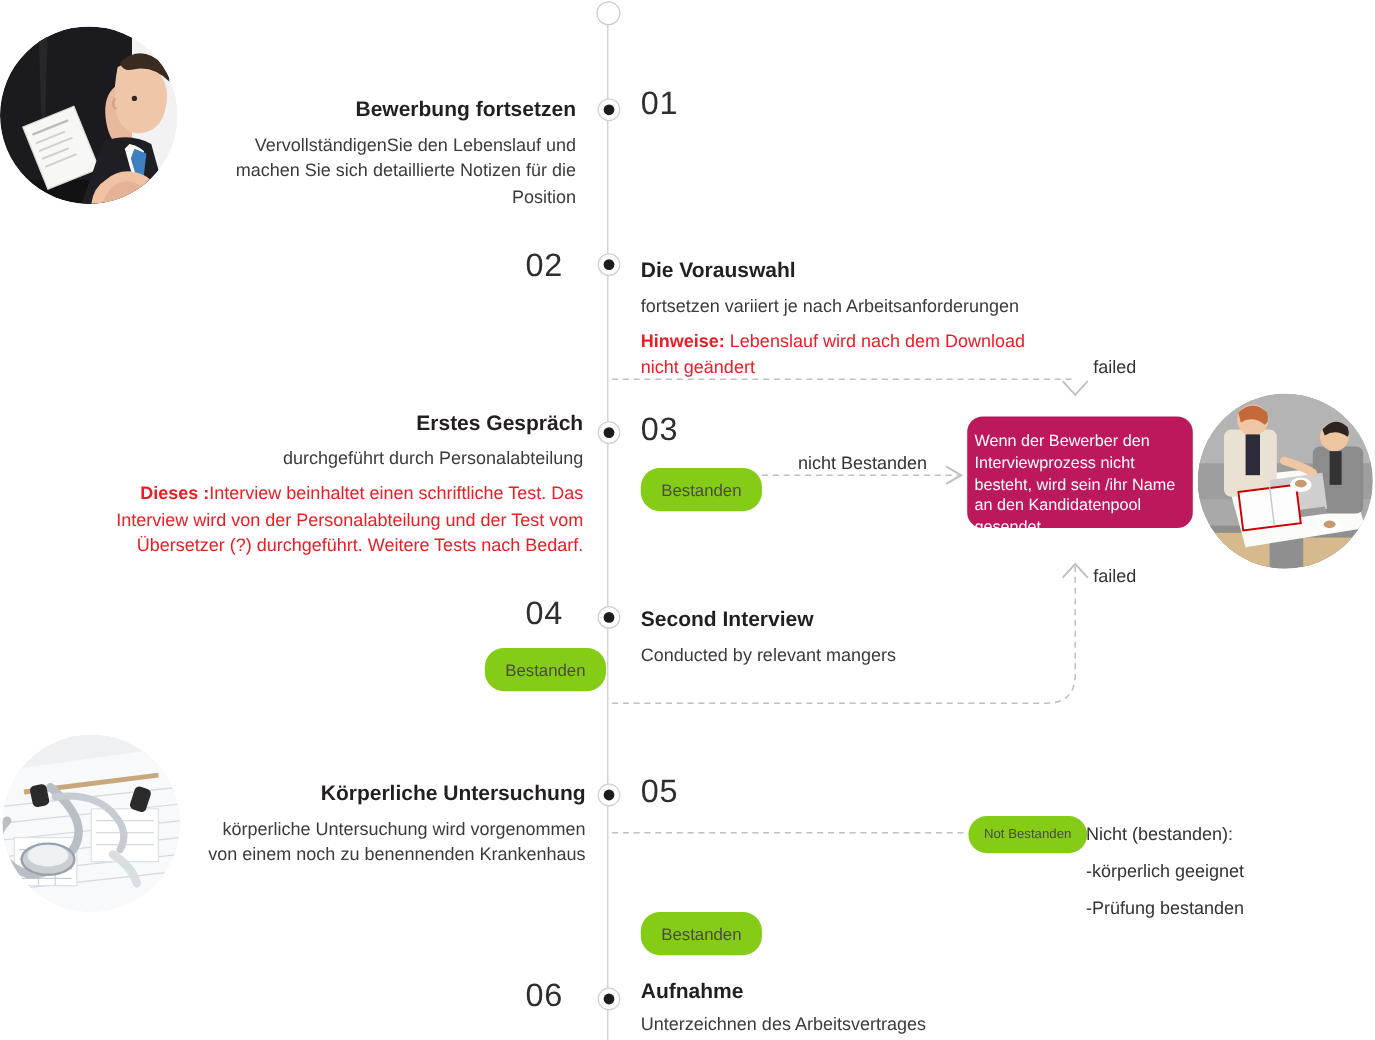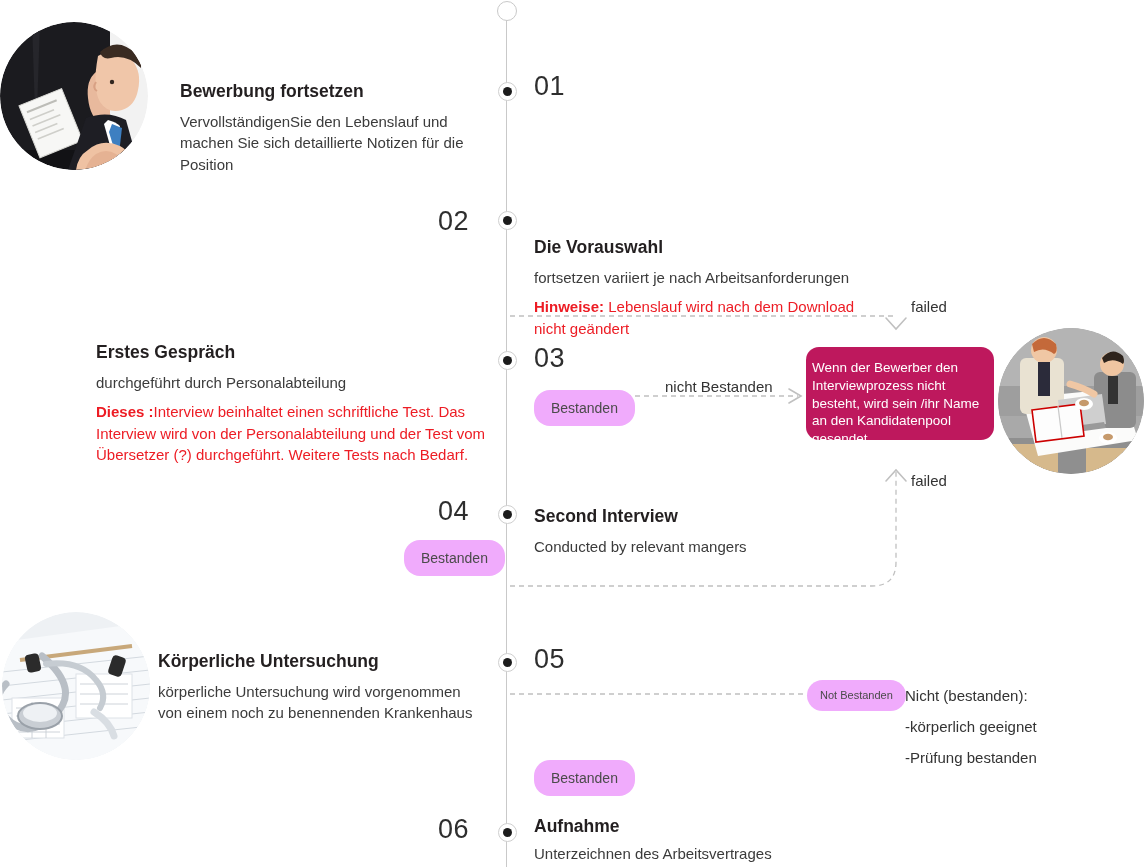--- a/index.html
+++ b/index.html
@@ -89,27 +89,27 @@
     margin-top: 9px;
   }
   .blk .body.tight { margin-top: 6px; }
   .blk .note {
     font-size: 15px;
     color: #ed1c24;
     line-height: 1.42;
     margin-top: 8px;
   }
   .blk .note b { font-weight: bold; }
-  .right-align { }
+  .right-align { text-align: right; }
   .left-align { text-align: left; }
 
   
   .badge {
     position: absolute;
-    background: #f0abfc;
+    background: #84cc16;
     border-radius: 16px;
     color: #4a4a4a;
     font-size: 14px;
     line-height: 1;
     padding: 11px 17px;
     white-space: nowrap;
   }
   .badge.small { font-size: 11px; padding: 10px 13px; }
 
   
@@ -307,21 +307,21 @@
     </svg>
   </div>
 
   <div class="step-num" style="left:534px; top:73px;">01</div>
   <div class="blk right-align" style="left:180px; top:81px; width:300px;">
     <div class="title">Bewerbung fortsetzen</div>
     <div class="body">VervollständigenSie den Lebenslauf und machen Sie sich detaillierte Notizen für die Position</div>
   </div>
 
   <div class="step-num" style="left:438px; top:208px;">02</div>
-  <div class="blk left-align" style="left:534px; top:215px; width:352px;margin-top:22px;">
+  <div class="blk left-align" style="left:534px; top:215px; width:352px;">
     <div class="title">Die Vorauswahl</div>
     <div class="body">fortsetzen variiert je nach Arbeitsanforderungen</div>
     <div class="note"><b>Hinweise:</b><span> Lebenslauf wird nach dem Download nicht geändert</span></div>
   </div>
 
   <div class="step-num" style="left:534px; top:345px;">03</div>
   <div class="blk right-align" style="left:96px; top:342px; width:390px;">
     <div class="title">Erstes Gespräch</div>
     <div class="body">durchgeführt durch Personalabteilung</div>
     <div class="note"><b>Dieses :</b><span>Interview beinhaltet einen schriftliche Test. Das Interview wird von der Personalabteilung und der Test vom Übersetzer (?) durchgeführt. Weitere Tests nach Bedarf.</span></div>

